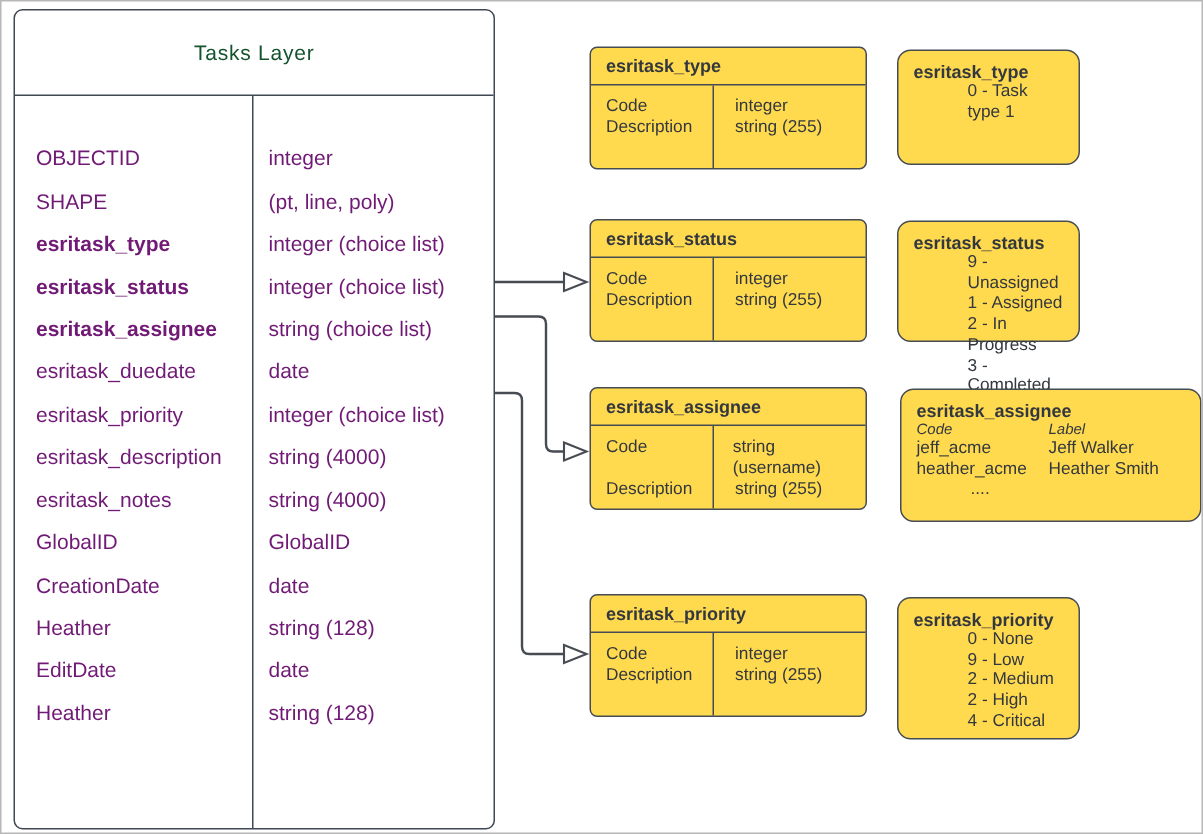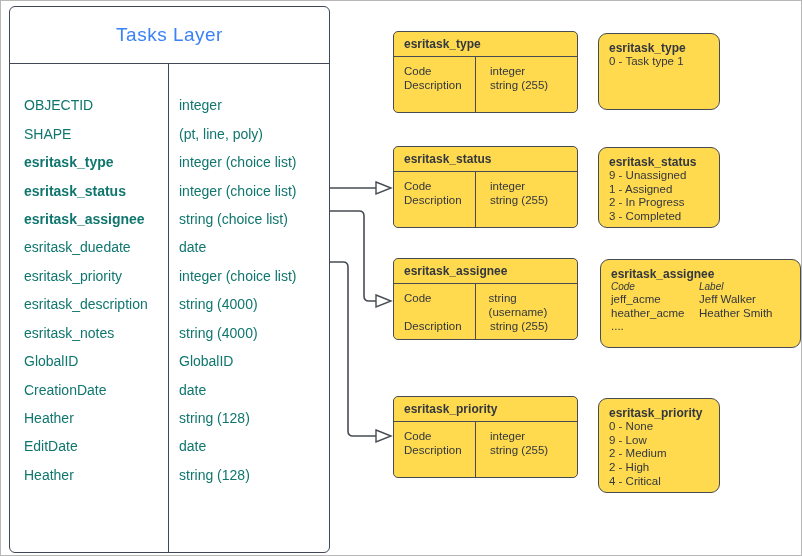--- a/index.html
+++ b/index.html
@@ -12,27 +12,27 @@
 
   
   .tasks-table {
     position:absolute; left:8px; top:5px; width:321px; height:547px;
     background:#ffffff; border:1.6px solid #3f4854; border-radius:6px;
   }
   .tasks-header {
     height:57px; border-bottom:1.4px solid #3f4854;
     display:flex; align-items:center; justify-content:center;
   }
-  .tasks-title { font-size:19px; color:#3b82f6; letter-spacing:0.5px; }
+  .tasks-title { font-size:14px; color:#14532d; letter-spacing:0.5px; }
   .tasks-divider {
     position:absolute; left:158px; top:57px; bottom:0; width:0;
     border-left:1.4px solid #3f4854;
   }
   .tasks-body { padding-top:27px; }
-  .field-row { display:flex; height:28.45px; align-items:center; font-size:14px; color:#0f766e; }
+  .field-row { display:flex; height:28.45px; align-items:center; font-size:14px; color:#701a75; }
   .field-name { width:158px; padding-left:14px; }
   .field-type { padding-left:11px; }
   .field-row.bold .field-name { font-weight:bold; }
 
   
   .domain-box {
     position:absolute; left:392px; width:185px; height:82px;
     background:#ffd94e; border:1.8px solid #474c53; border-radius:5px;
   }
   .domain-header {
@@ -45,21 +45,21 @@
   .domain-row { display:flex; line-height:14px; }
   .domain-c1 { width:88px; padding-left:10px; }
   .domain-c2 { padding-left:8px; }
 
   
   .value-box {
     position:absolute; background:#ffd94e; border:1.8px solid #474c53;
     border-radius:9px; padding:7px 10px 6px 10px; color:#33383f;
   }
   .value-title { font-weight:bold; font-size:12px; line-height:14px; }
-  .value-item { font-size:11.5px; line-height:13.7px; }
+  .value-item { font-size:11.5px; line-height:13.7px;margin-left:36px; }
   .vb-type     { left:597px; top:32px;  width:122px; height:77px; }
   .vb-status   { left:597px; top:146px; width:122px; height:81px; }
   .vb-assignee { left:599px; top:258px; width:201px; height:89px; }
   .vb-priority { left:597px; top:397px; width:122px; height:95px; }
   .assignee-cols { display:flex; font-size:10px; font-style:italic; line-height:12px; }
   .assignee-row  { display:flex; font-size:11.5px; line-height:13.5px; }
   .a-c1 { width:88px; }
 
   
   .connectors { position:absolute; left:0; top:0; pointer-events:none; }

